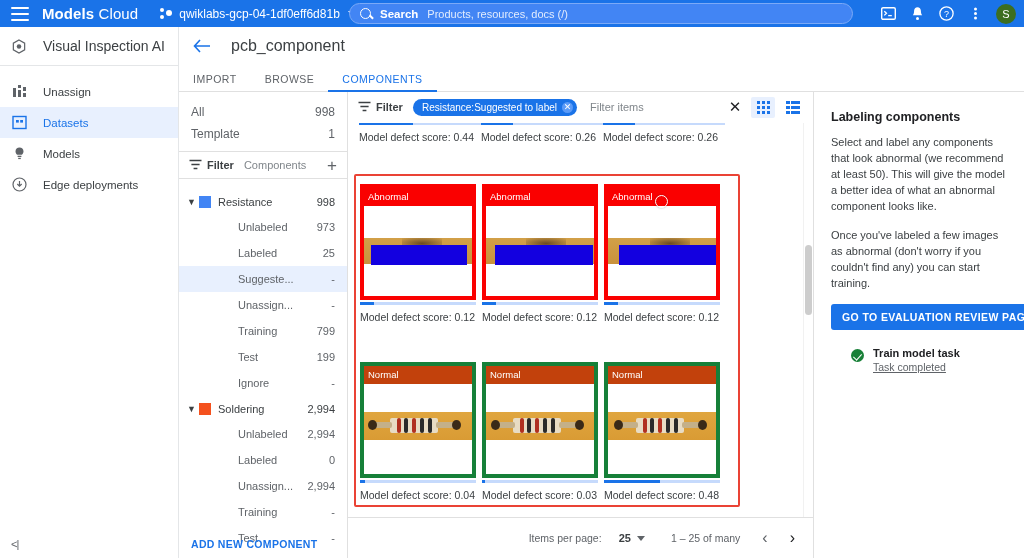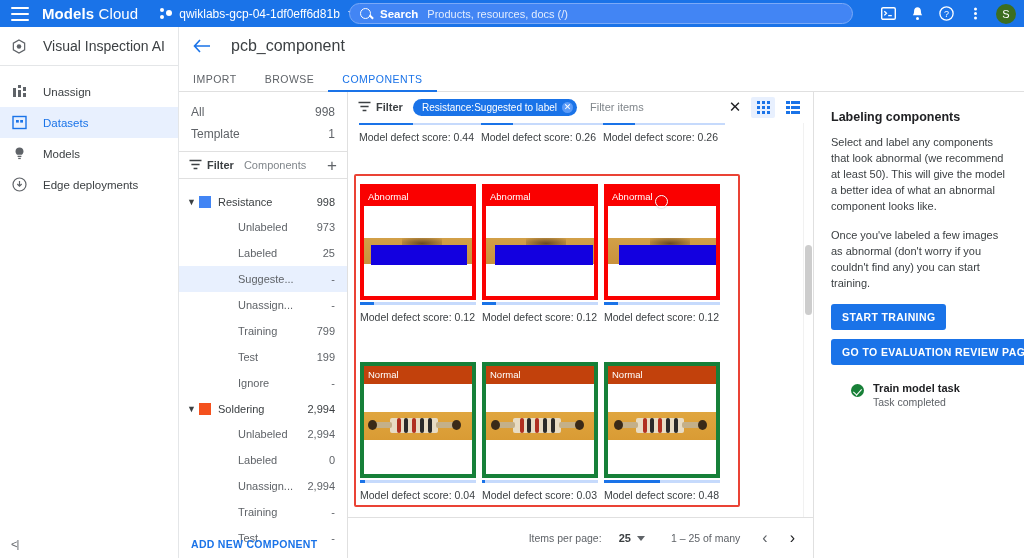--- a/index.html
+++ b/index.html
@@ -170,21 +170,21 @@
   .rp-btn { display: inline-block; background: #1a73e8; color: #fff; font-size: 10.5px;
     font-weight: 700; letter-spacing: .4px; padding: 7px 11px; border-radius: 3px;
     margin-bottom: 9px; cursor: pointer; white-space: nowrap; }
   .taskrow { display: flex; align-items: flex-start; margin-top: 8px; padding-left: 20px; }
   .check { width: 13px; height: 13px; border-radius: 50%; background: #188038;
     flex: none; margin-top: 2px; position: relative; }
   .check::after { content:''; position:absolute; left:3.5px; top:2.5px; width:4px; height:7px;
     border: solid #fff; border-width: 0 1.6px 1.6px 0; transform: rotate(42deg); }
   .tasktxt { margin-left: 9px; }
   .taskname { font-size: 11px; color: #202124; font-weight: 700; }
-  .taskstatus { font-size: 10.5px; color: #5f6368; margin-top: 2px; }
+  .taskstatus { font-size: 10.5px; color: #5f6368; margin-top: 2px; text-decoration: underline; }
 
   
   .pagebar { position: absolute; left: 348px; top: 517px; width: 465px; height: 41px;
     border-top: 1px solid #e0e0e0; display: flex; align-items: center;
     justify-content: flex-end; padding-right: 18px; background: #fff; }
   .pb-lbl { font-size: 10.5px; color: #5f6368; }
   .pb-sel { font-size: 11px; color: #3c4043; font-weight: 700; margin-left: 17px;
     display: flex; align-items: center; cursor: pointer; }
   .pb-sel .cd { width:0;height:0;margin-left:6px;border-left:4px solid transparent;
     border-right:4px solid transparent;border-top:5px solid #5f6368; }
@@ -616,21 +616,20 @@
 
   <div class="vscroll">
     <div class="vthumb" style="top:122px;height:70px;"></div>
   </div>
 </div>
 
 <div class="rightpanel">
   <div class="rp-title">Labeling components</div>
   <div class="rp-para">Select and label any components that look abnormal (we recommend at least 50). This will give the model a better idea of what an abnormal component looks like.</div>
   <div class="rp-para">Once you've labeled a few images as abnormal (don't worry if you couldn't find any) you can start training.</div>
-  <div><span class="rp-btn">START TRAINING</span></div>
   <div><span class="rp-btn">GO TO EVALUATION REVIEW PAGE</span></div>
   <div class="taskrow">
     <div class="check"></div>
     <div class="tasktxt">
       <div class="taskname">Train model task</div>
       <div class="taskstatus">Task completed</div>
     </div>
   </div>
 </div>
 

